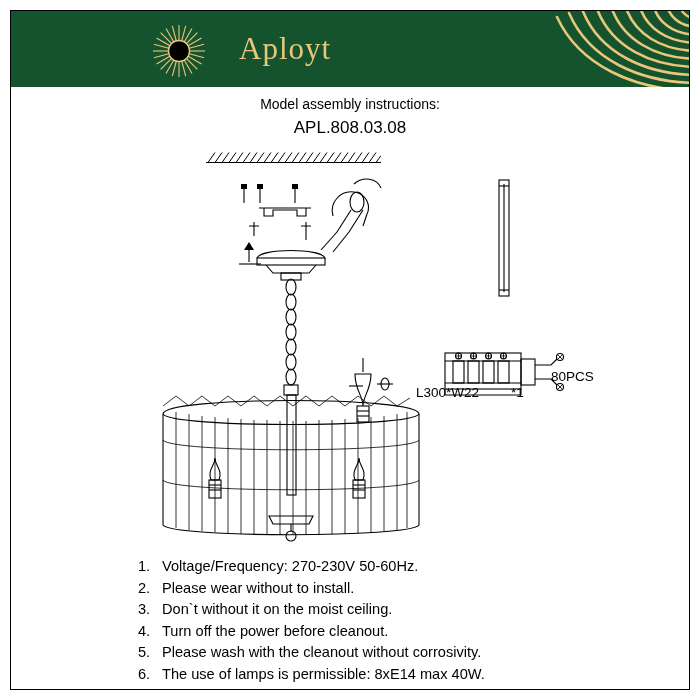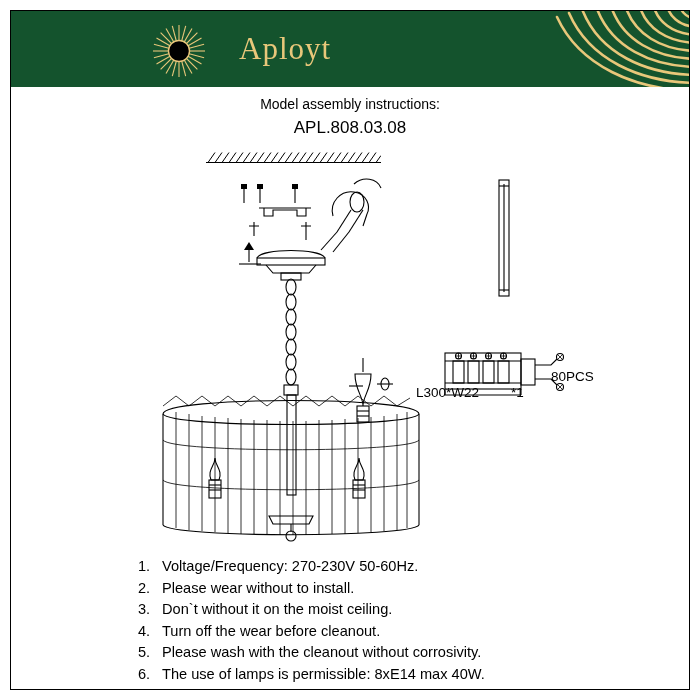--- a/index.html
+++ b/index.html
@@ -400,21 +400,21 @@
     <div class="note">
       <span class="note-num">2.</span>
       <span class="note-text">Please wear without to install.</span>
     </div>
     <div class="note">
       <span class="note-num">3.</span>
       <span class="note-text">Don`t without it on the moist ceiling.</span>
     </div>
     <div class="note">
       <span class="note-num">4.</span>
-      <span class="note-text">Turn off the wear before cleanout.</span>
+      <span class="note-text">Turn off the power before cleanout.</span>
     </div>
     <div class="note">
       <span class="note-num">5.</span>
       <span class="note-text">Please wash with the cleanout without corrosivity.</span>
     </div>
     <div class="note">
       <span class="note-num">6.</span>
       <span class="note-text">The use of lamps is permissible: 8xE14 max 40W.</span>
     </div>
   </div>

